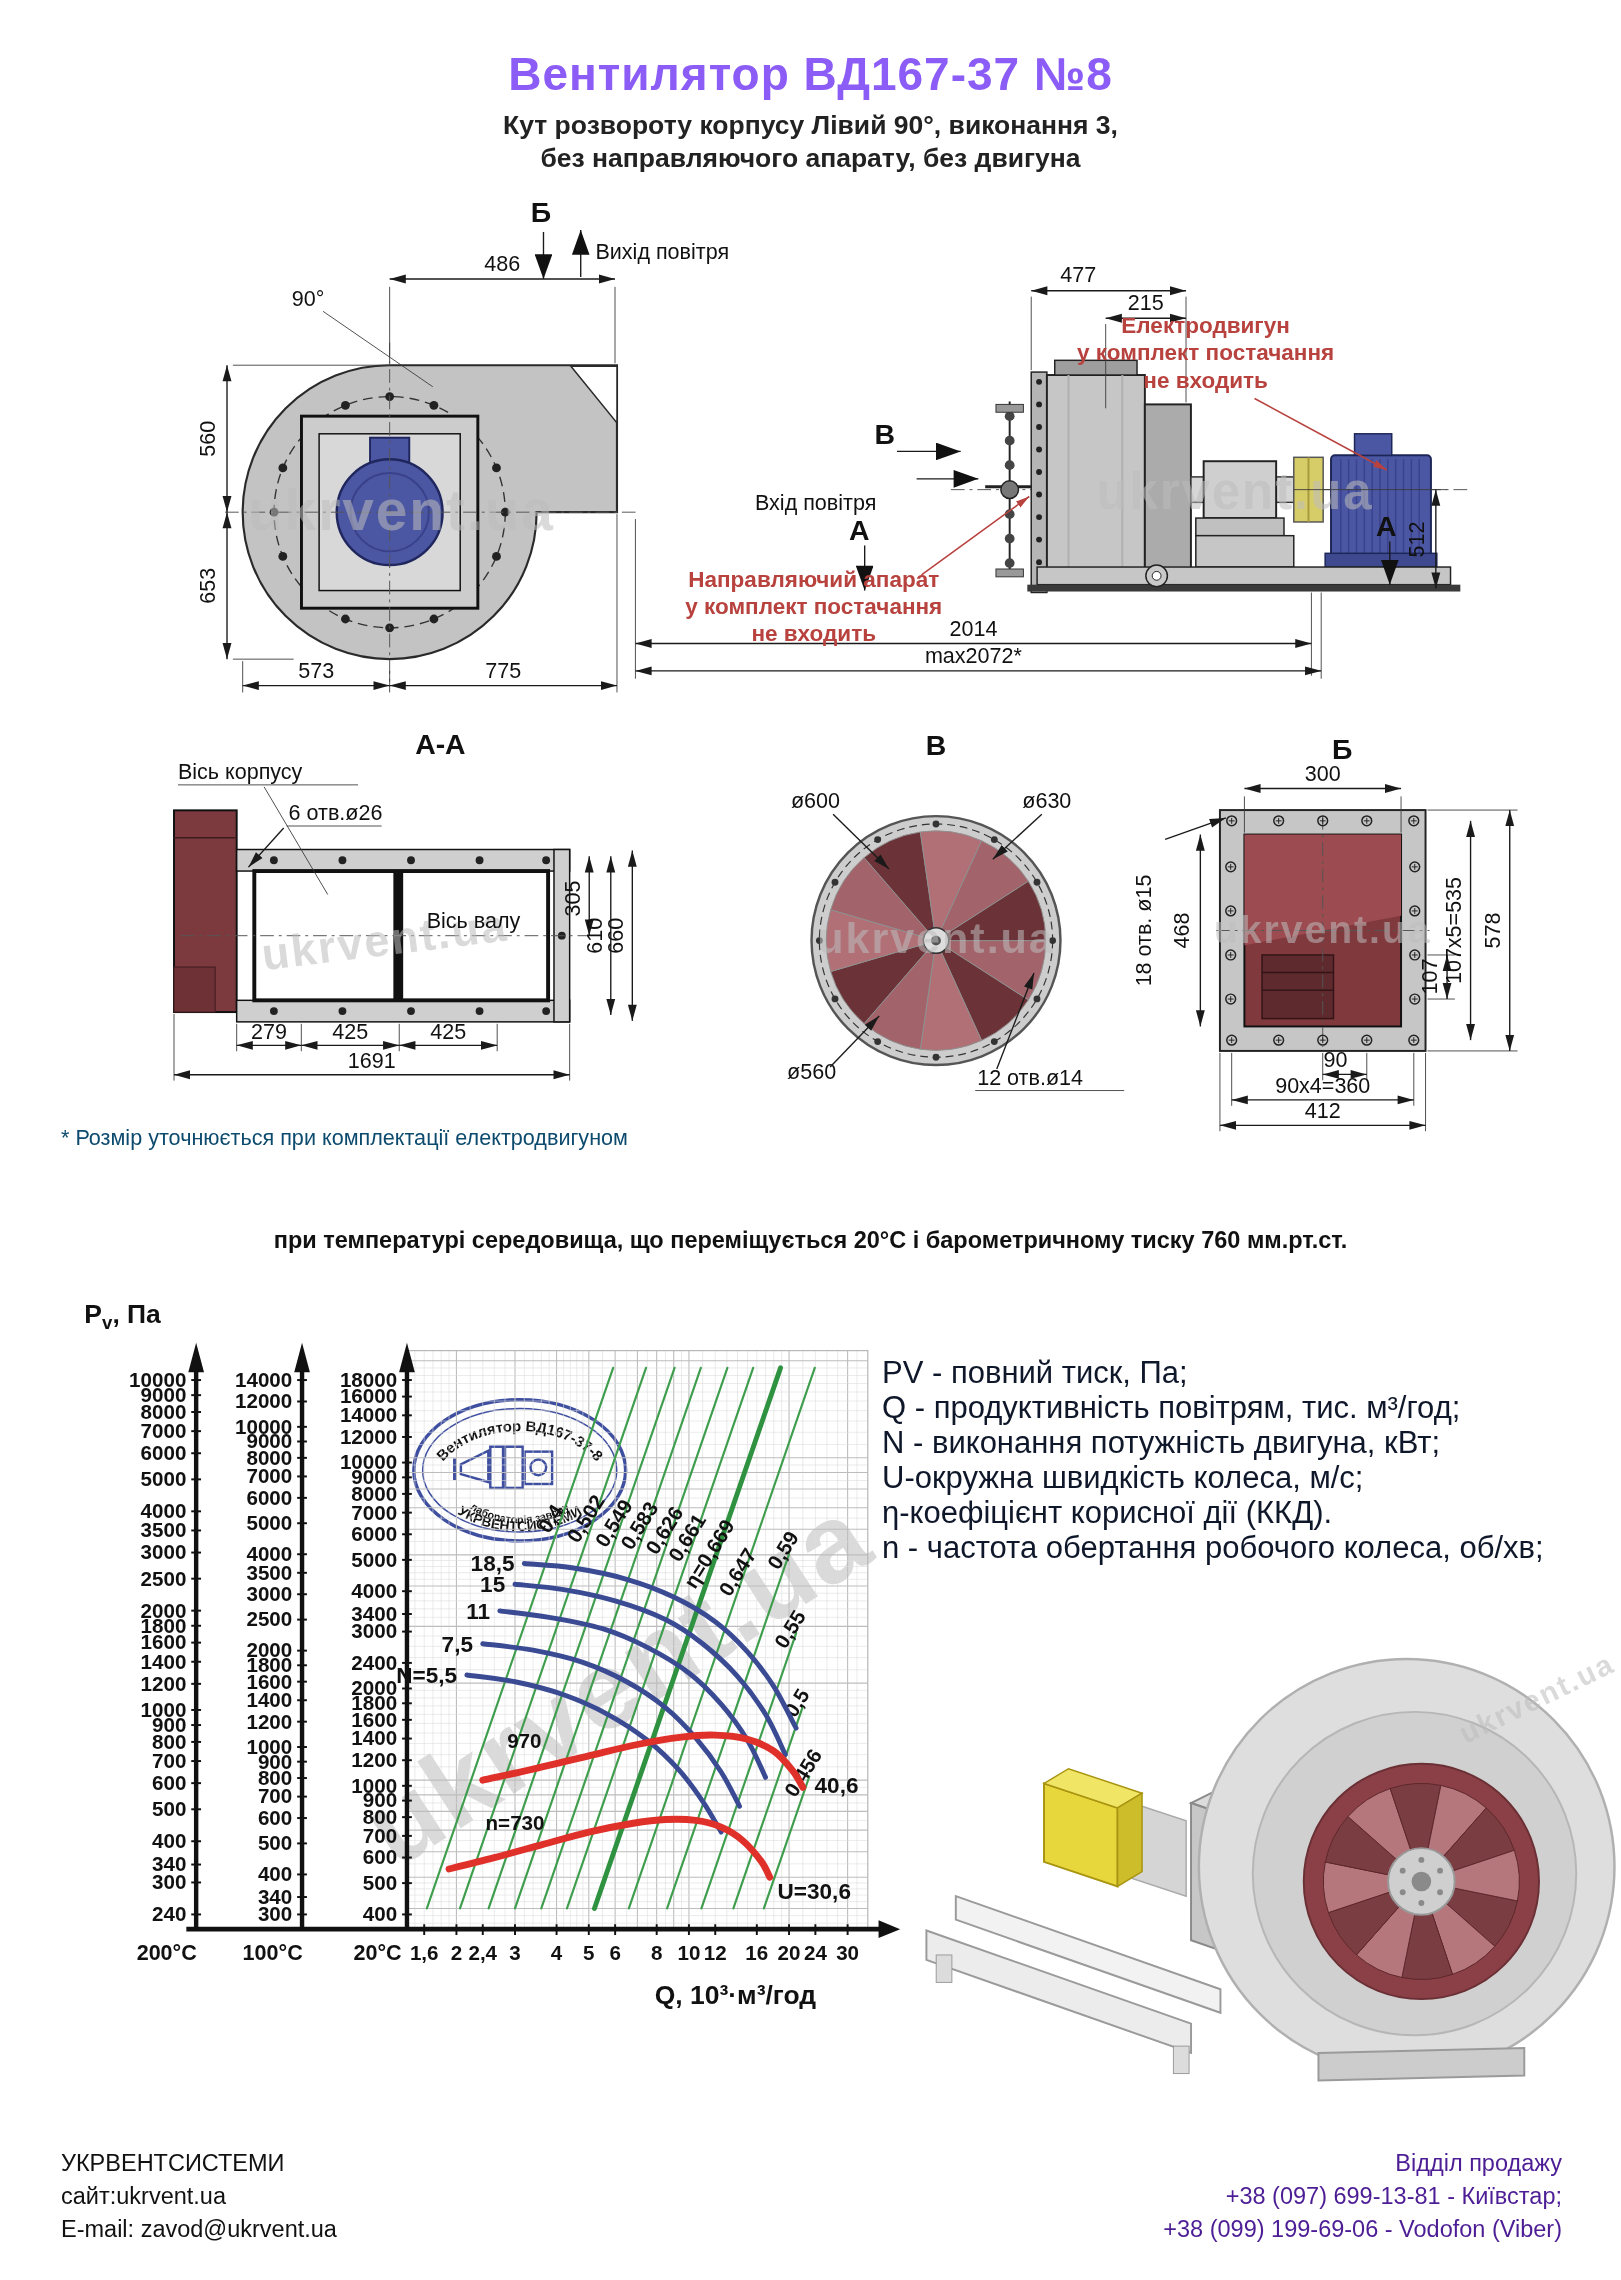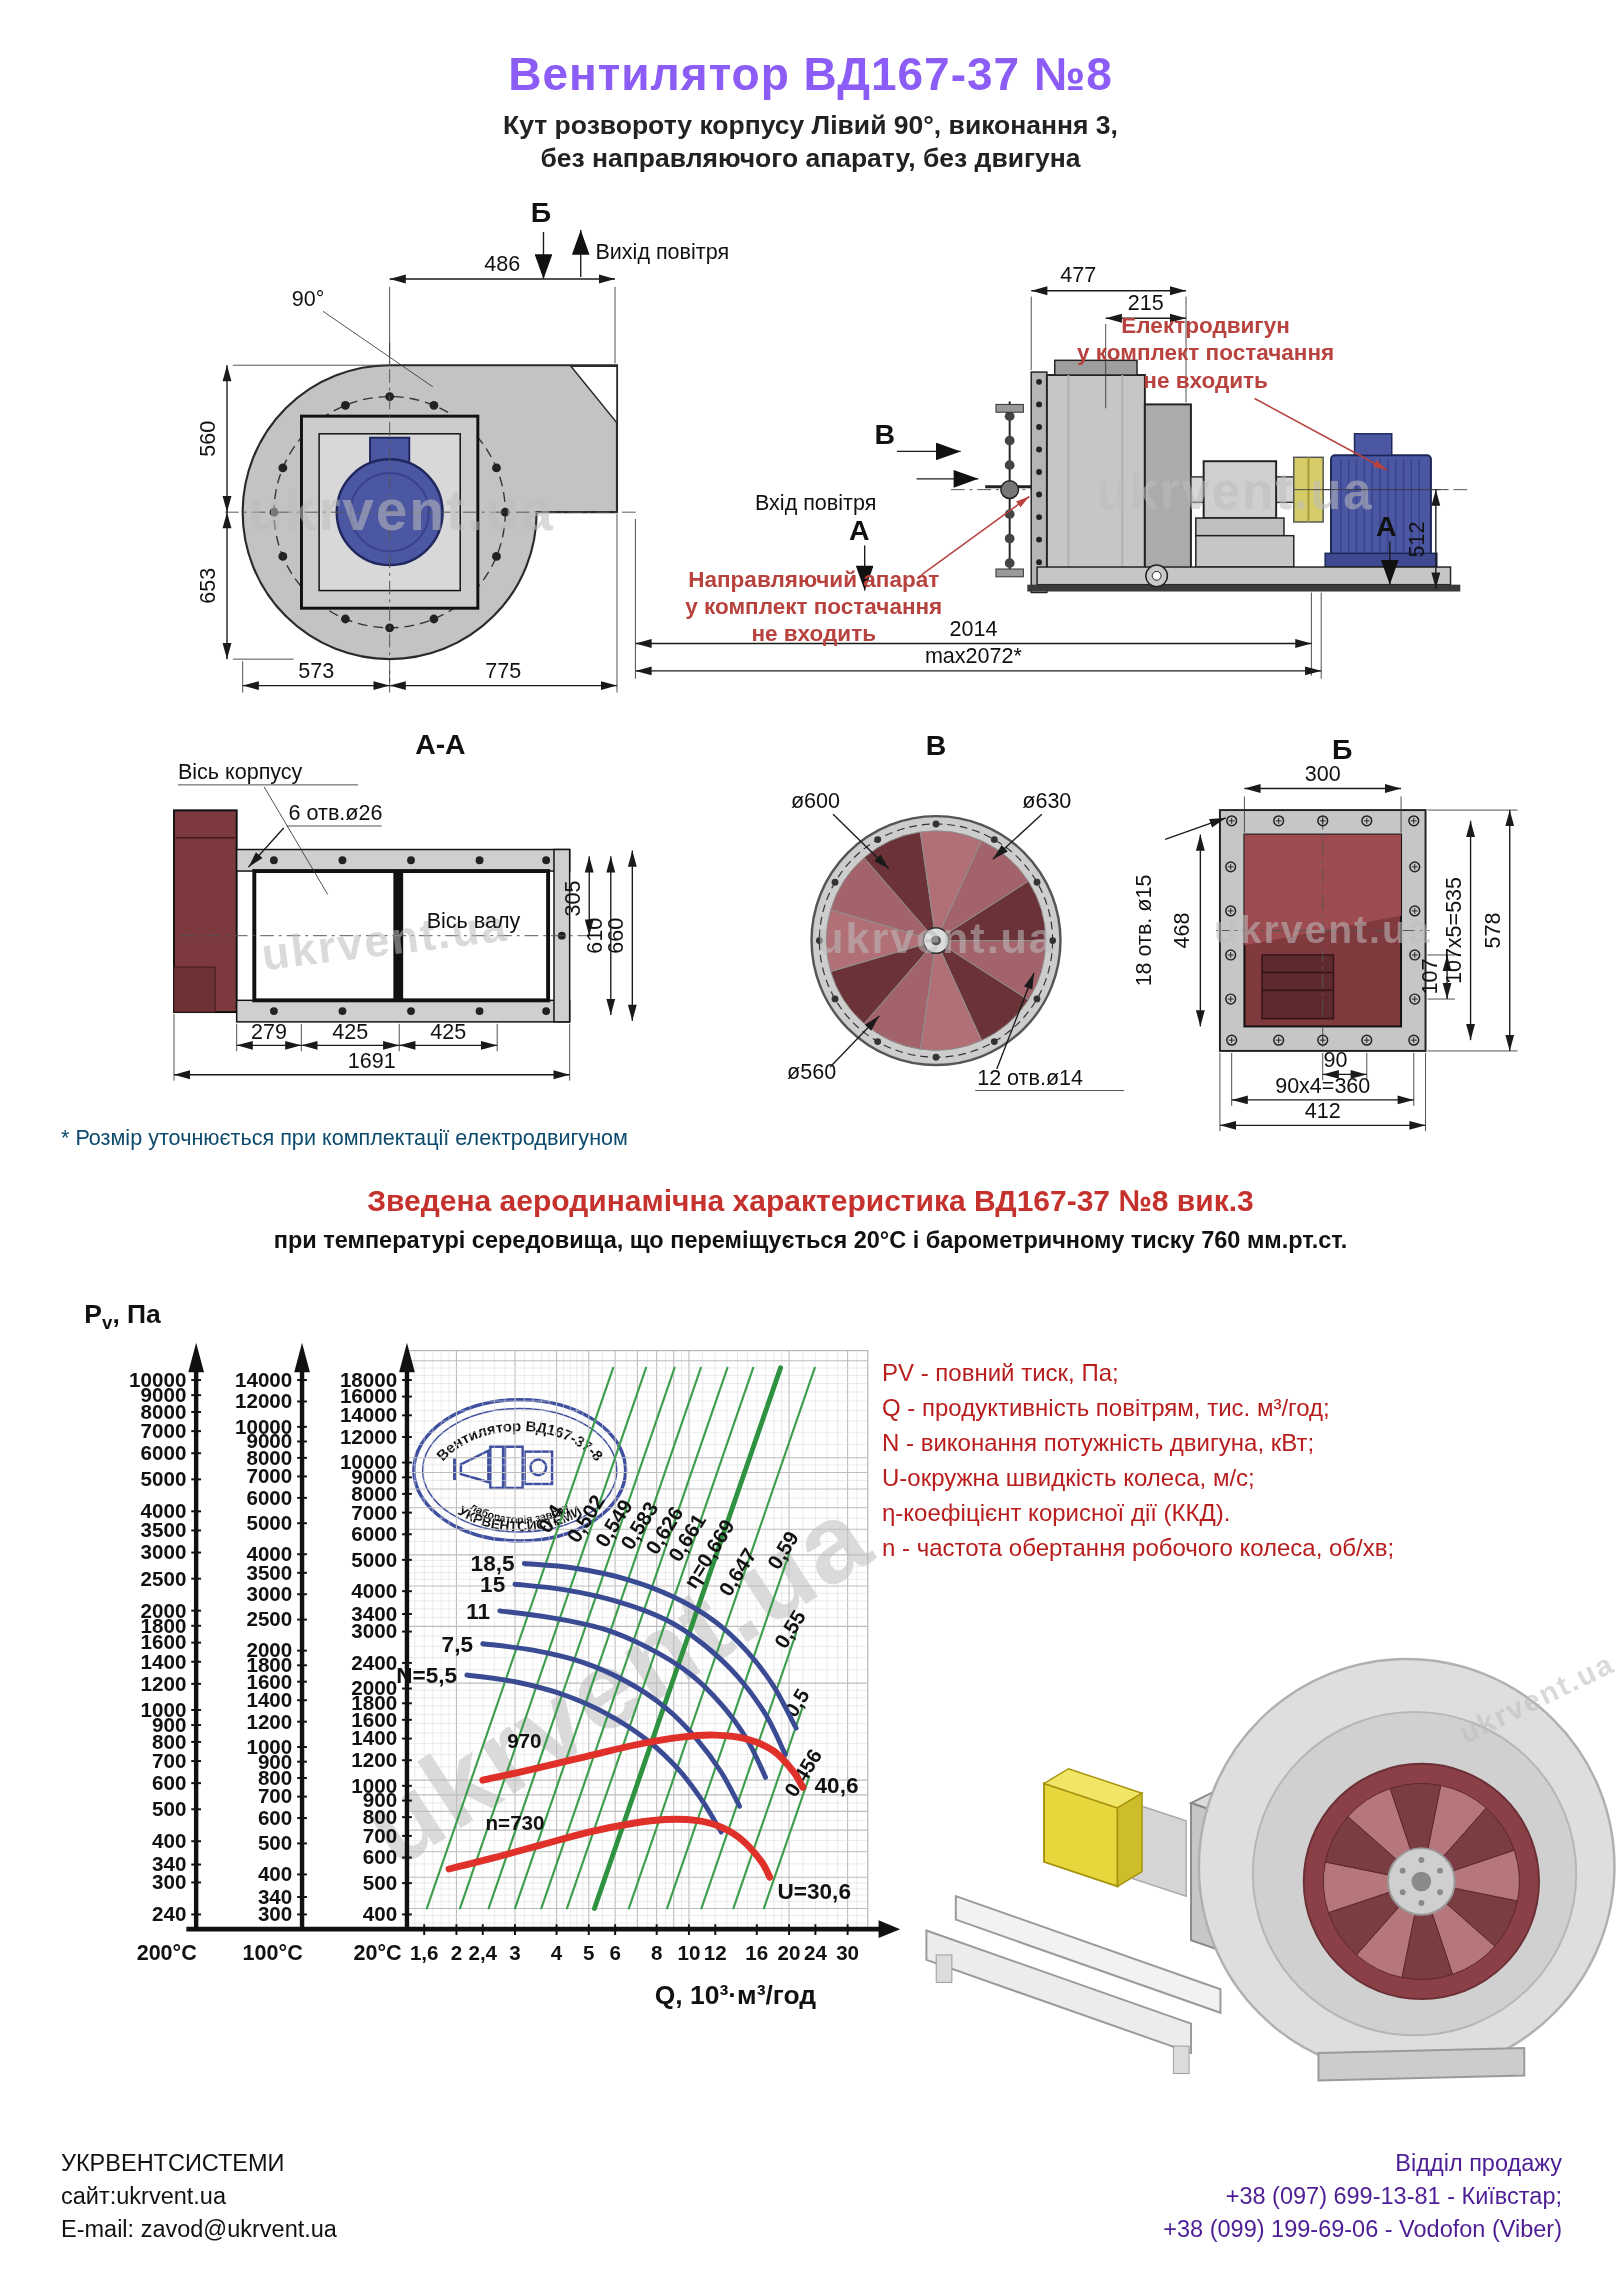--- a/index.html
+++ b/index.html
@@ -6,21 +6,21 @@
   html,body{margin:0;padding:0;background:#888;}
   .page{position:relative;width:1621px;height:2281px;background:#ffffff;
         font-family:"Liberation Sans",sans-serif;overflow:hidden;margin:0 auto;}
   .page svg{position:absolute;overflow:visible;}
   .abs{position:absolute;}
   .page-title{width:100%;text-align:center;font-size:46px;font-weight:bold;color:#8b5cf6;letter-spacing:1px;}
   .page-sub{width:100%;text-align:center;font-size:26.5px;font-weight:bold;color:#222;}
   .footnote{font-size:21.6px;color:#0c4a6e;}
   .chart-title{width:100%;text-align:center;font-size:30px;font-weight:bold;color:#c5312d;}
   .chart-sub{width:100%;text-align:center;font-size:23.5px;font-weight:bold;color:#111;}
-  .legend{font-size:24px;color:#b91c1c;line-height:35px;}
+  .legend{font-size:31px;color:#0f172a;line-height:35px;}
   .footer-left{font-size:23.5px;color:#111;line-height:33px;}
   .footer-right{font-size:23.5px;color:#4c1d95;line-height:33px;text-align:right;}
   text{font-family:"Liberation Sans",sans-serif;fill:#111;}
   .dim{stroke:#1a1a1a;stroke-width:1.4;fill:none;}
   .ext{stroke:#3a3a3a;stroke-width:0.9;fill:none;}
   .dimt{font-size:22px;fill:#111;}
   .cl{stroke:#555;stroke-width:1;stroke-dasharray:14 5 3 5;fill:none;}
   .vlabel{font-size:29px;font-weight:bold;fill:#111;}
   .red-note{fill:#b8423e;font-weight:bold;font-size:23px;}
   .wm{fill:#bdbdbd;opacity:.55;font-weight:bold;letter-spacing:2px;}
@@ -419,21 +419,20 @@
       <text class="dimt" x="205" y="381" text-anchor="middle">90x4=360</text>
       <line class="ext" x1="100" y1="340" x2="100" y2="420"></line>
       <line class="ext" x1="310" y1="340" x2="310" y2="420"></line>
       <line class="dim" x1="100" y1="414" x2="310" y2="414" marker-start="url(#arw)" marker-end="url(#arw)"></line>
       <text class="dimt" x="205" y="407" text-anchor="middle">412</text>
     </g>
   </svg>
 
   <div class="abs footnote" style="left:61px;top:1125px">* Розмір уточнюється при комплектації електродвигуном</div>
 
-  <div class="abs chart-title" style="top:1184px;left:0">Зведена аеродинамічна характеристика ВД167-37 №8 вик.3</div>
   <div class="abs chart-sub" style="top:1227px;left:0">при температурі середовища, що переміщується 20°С і барометричному тиску 760 мм.рт.ст.</div>
 
   <svg id="chart-svg" style="left:49px;top:1282px" width="863" height="755" viewBox="0 0 880 770">
     <defs>
       <path id="stampA" d="M -90 22 A 90 62 0 0 1 90 22"></path>
       <path id="stampB1" d="M -66 12 A 66 42 0 0 0 66 12"></path>
       <path id="stampB2" d="M -88 4 A 88 58 0 0 0 88 4"></path>
     </defs>
     <text x="36" y="42" font-size="27" font-weight="bold" fill="#3b4a94"><tspan>P</tspan><tspan dy="6" font-size="19">v</tspan><tspan dy="-6">, Па</tspan></text>
     <text class="wm" x="600" y="440" font-size="112" text-anchor="middle" transform="rotate(-33 600 440)" opacity="0.22">ukrvent.ua</text>

